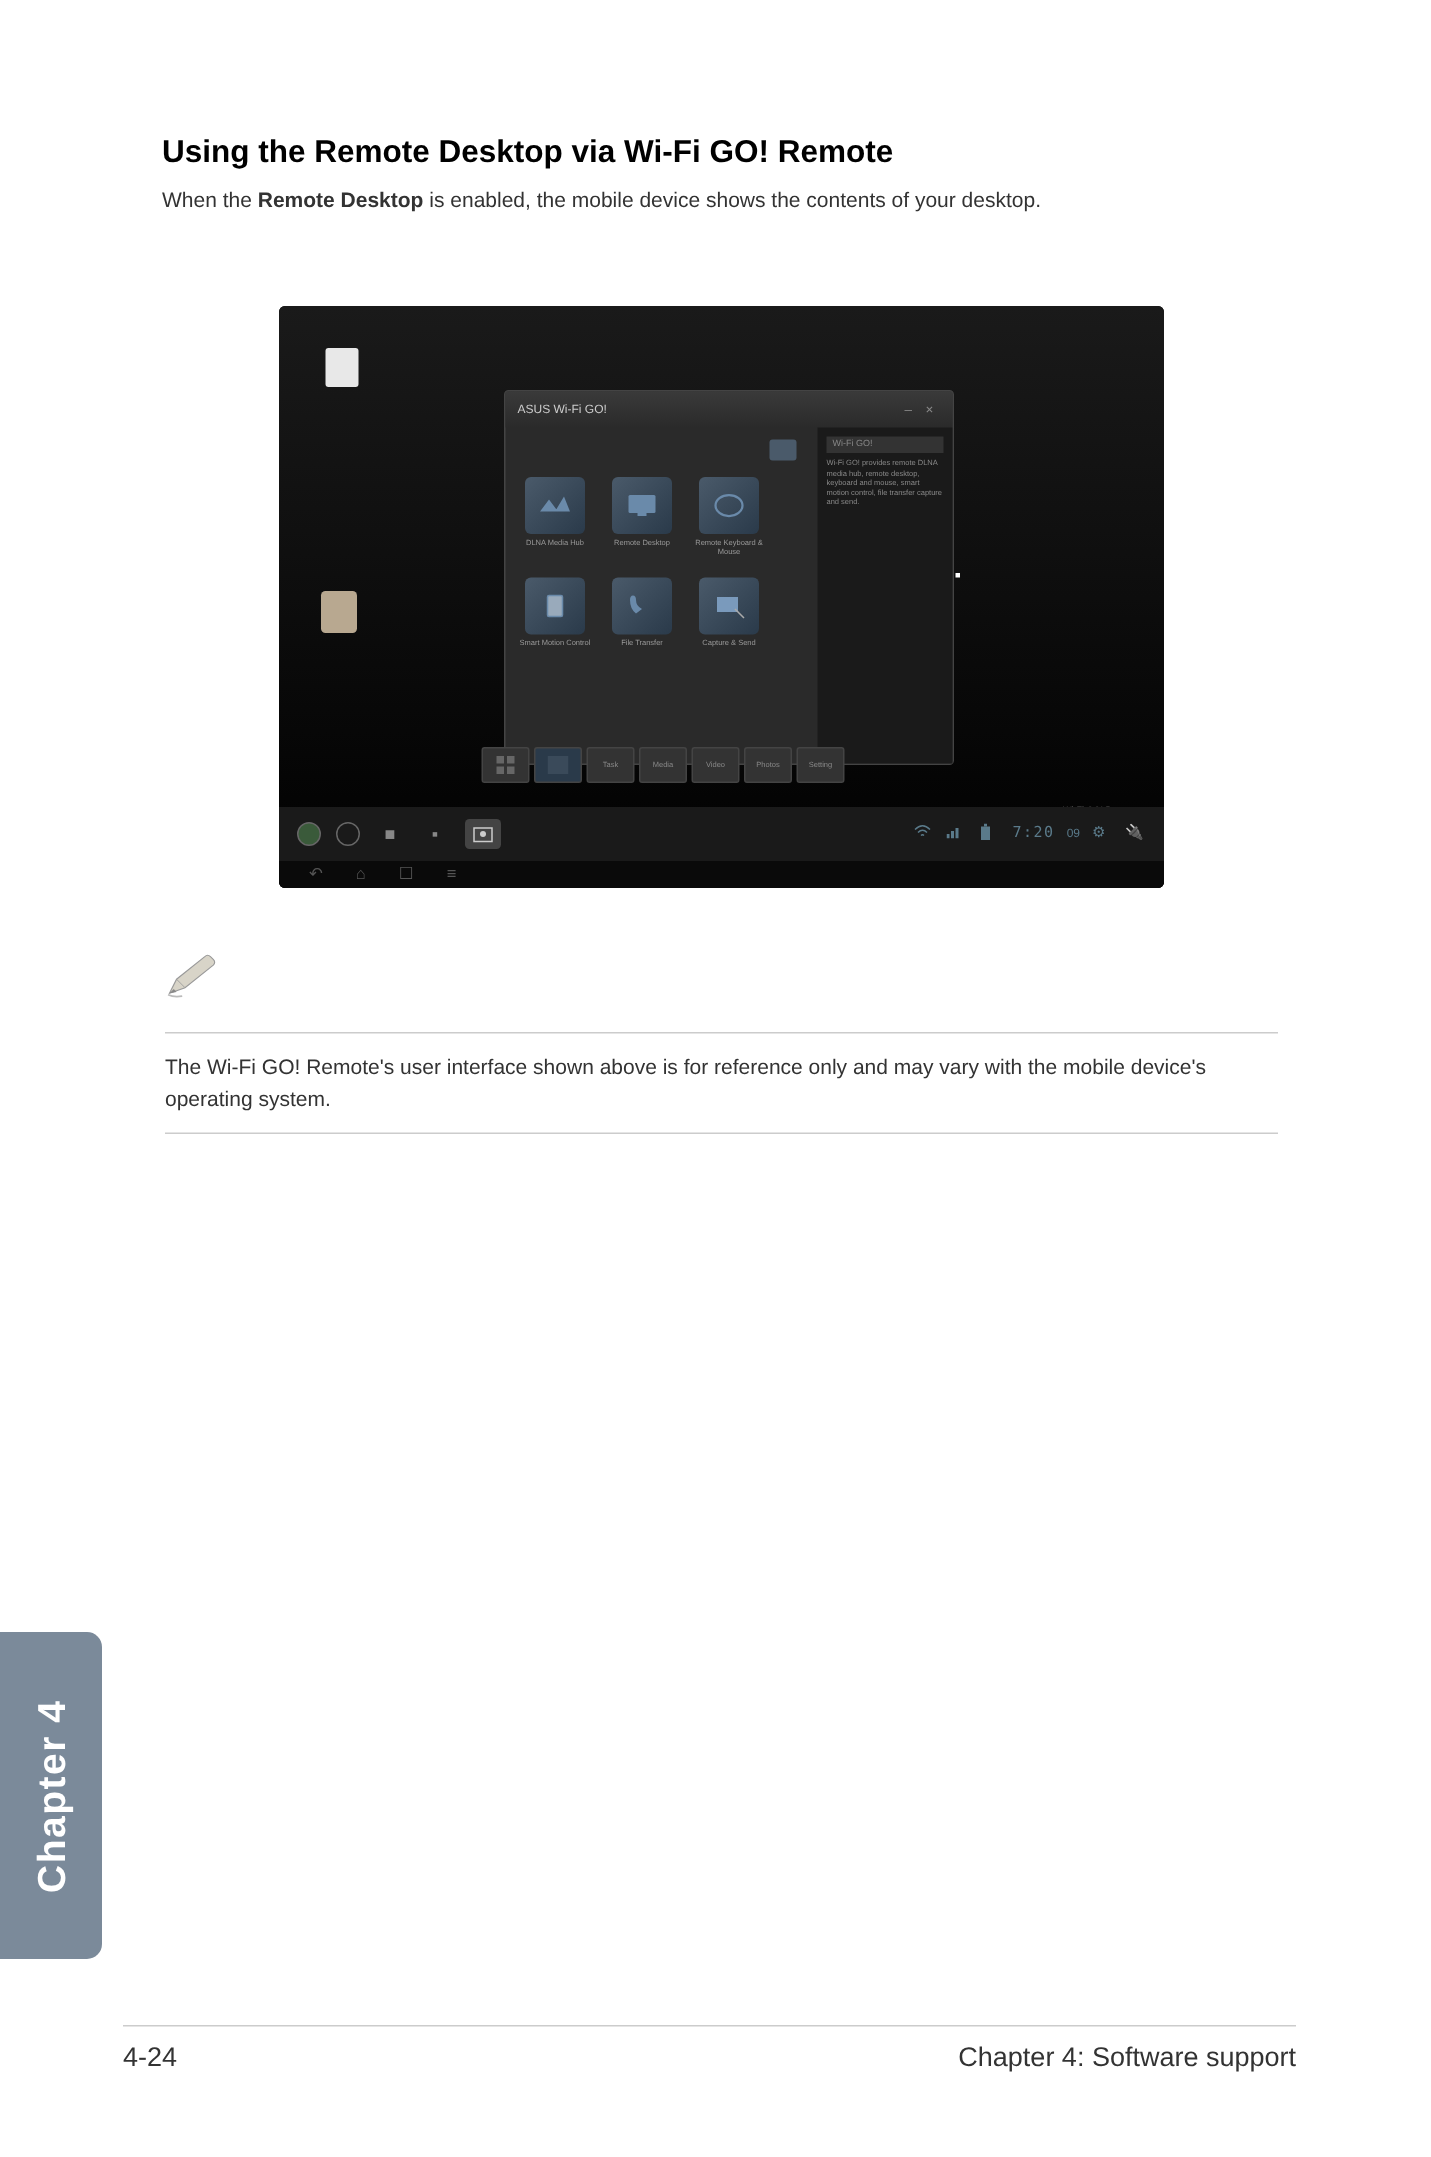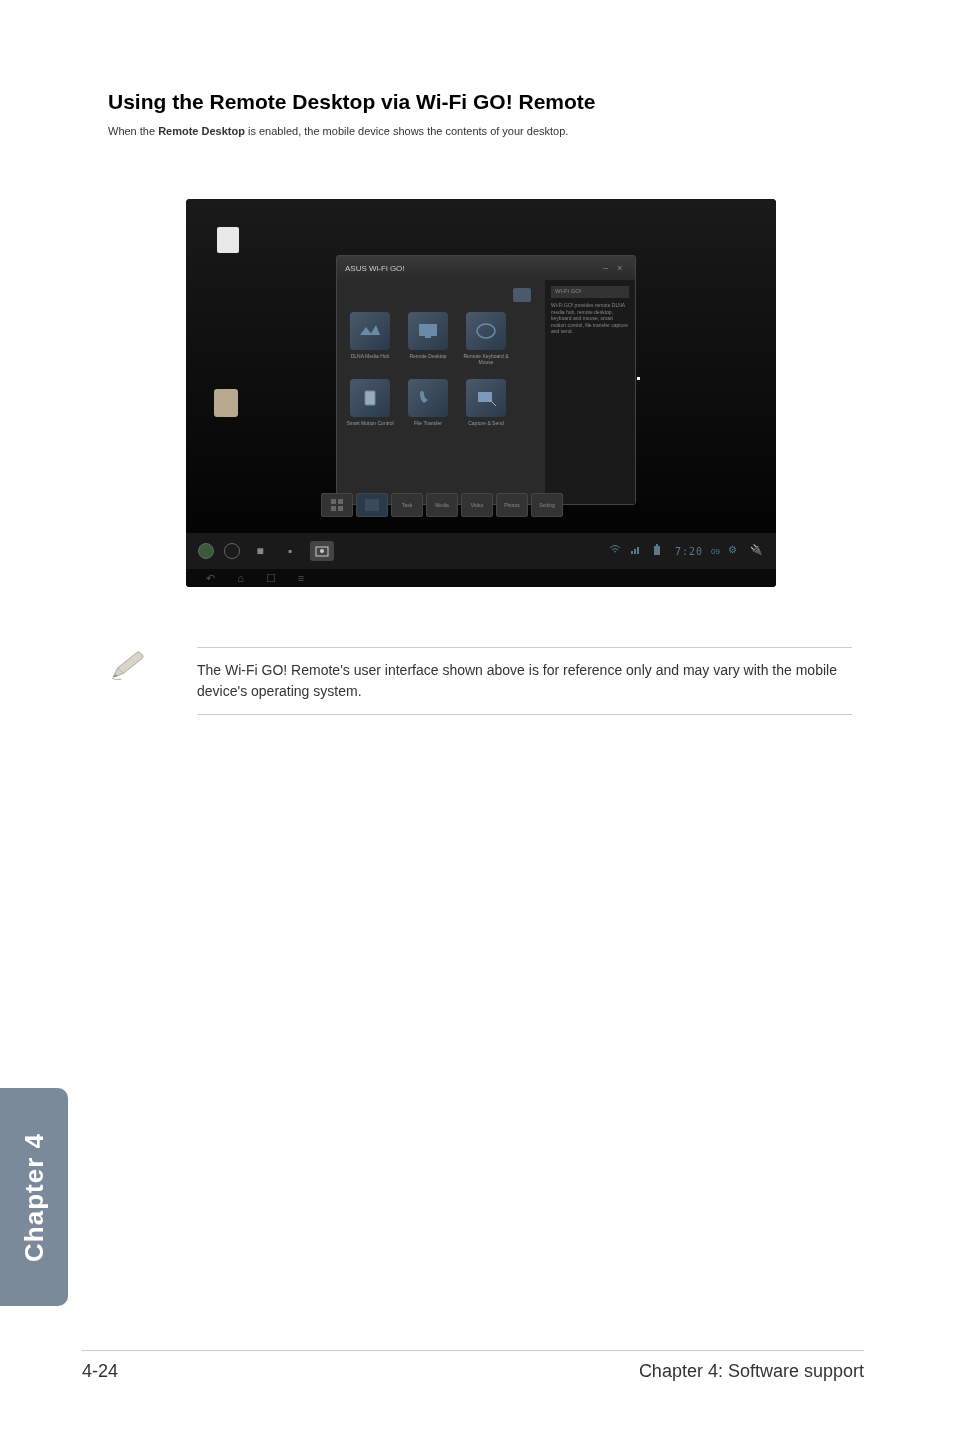--- a/index.html
+++ b/index.html
@@ -22,21 +22,21 @@
     }
     
     .section-heading {
       font-size: 21px;
       font-weight: bold;
       color: #000;
       margin-bottom: 10px;
     }
     
     .intro-text {
-      font-size: 11px;
+      font-size: 14px;
       color: #333;
       line-height: 1.4;
     }
     
     .intro-text .bold {
       font-weight: bold;
     }
     
     .screenshot-container {
       margin: 60px auto 16px;
@@ -293,24 +293,25 @@
       padding: 0 20px;
       gap: 22px;
     }
     
     .bottom-nav2-btn {
       color: #555;
       font-size: 11px;
     }
     
     .note-section {
-      margin-top: 60px;
-      display: flex;
-      gap: 45px;
+      margin-top: 40px;
+      display: flex;
+      gap: 17px;
       padding: 0 2px;
+      flex-direction: column;
     }
     
     .note-icon {
       width: 42px;
       flex-shrink: 0;
       padding-top: 2px;
     }
     
     .pencil-svg {
       width: 38px;

